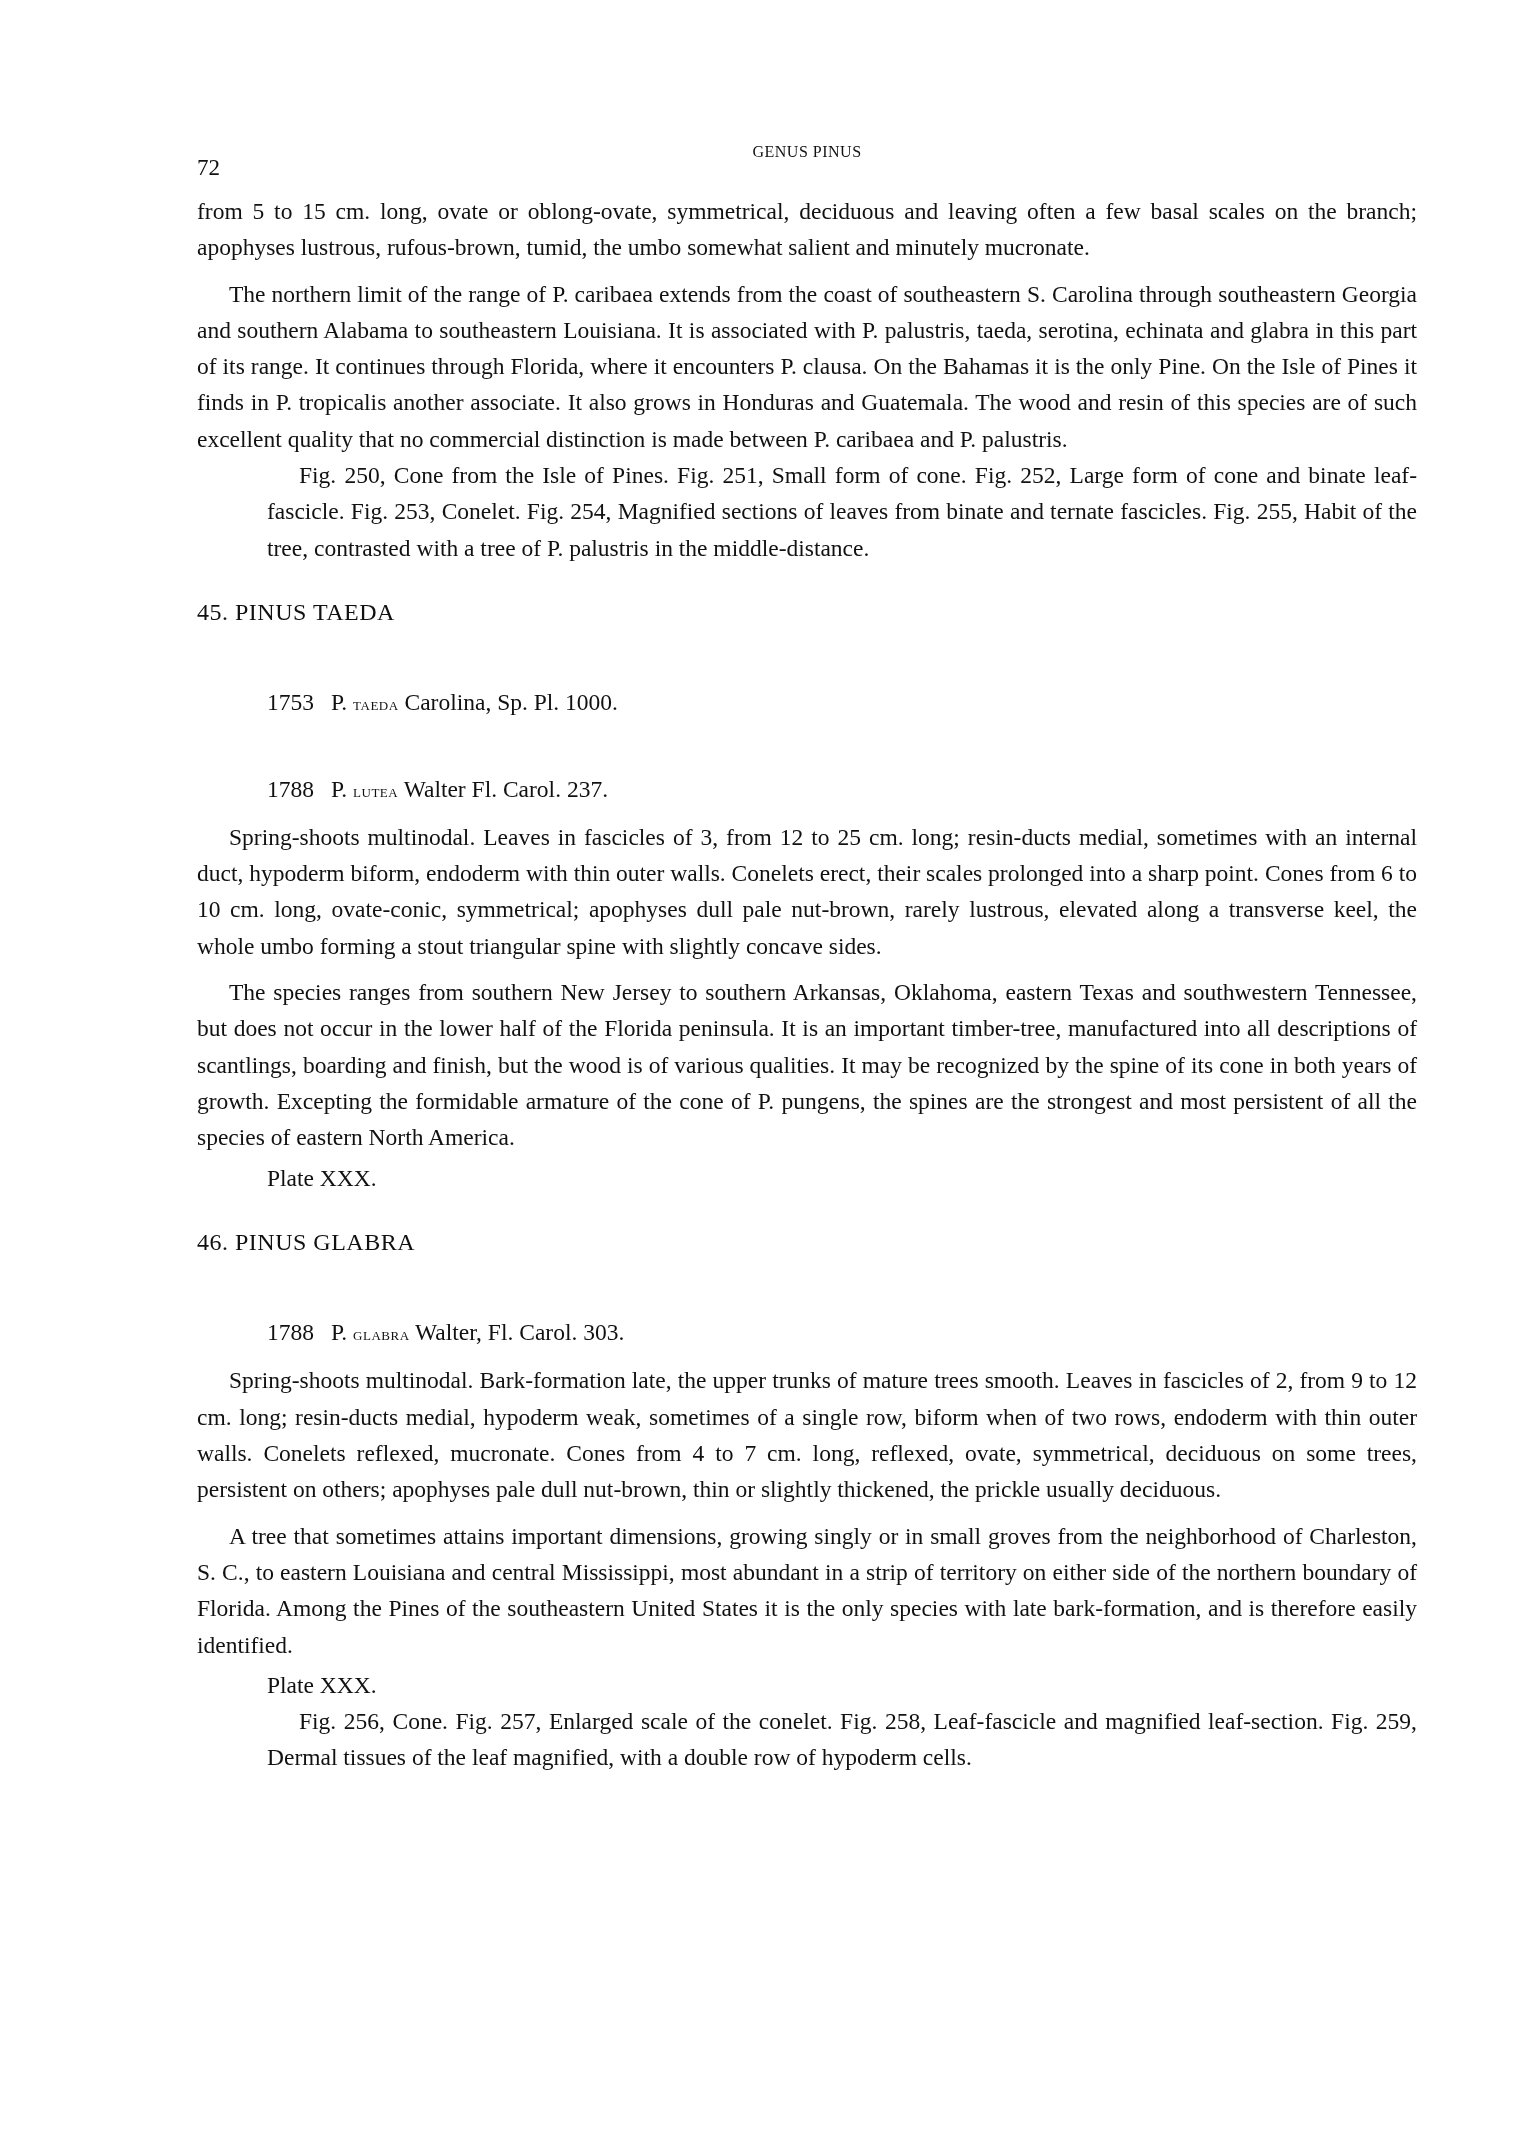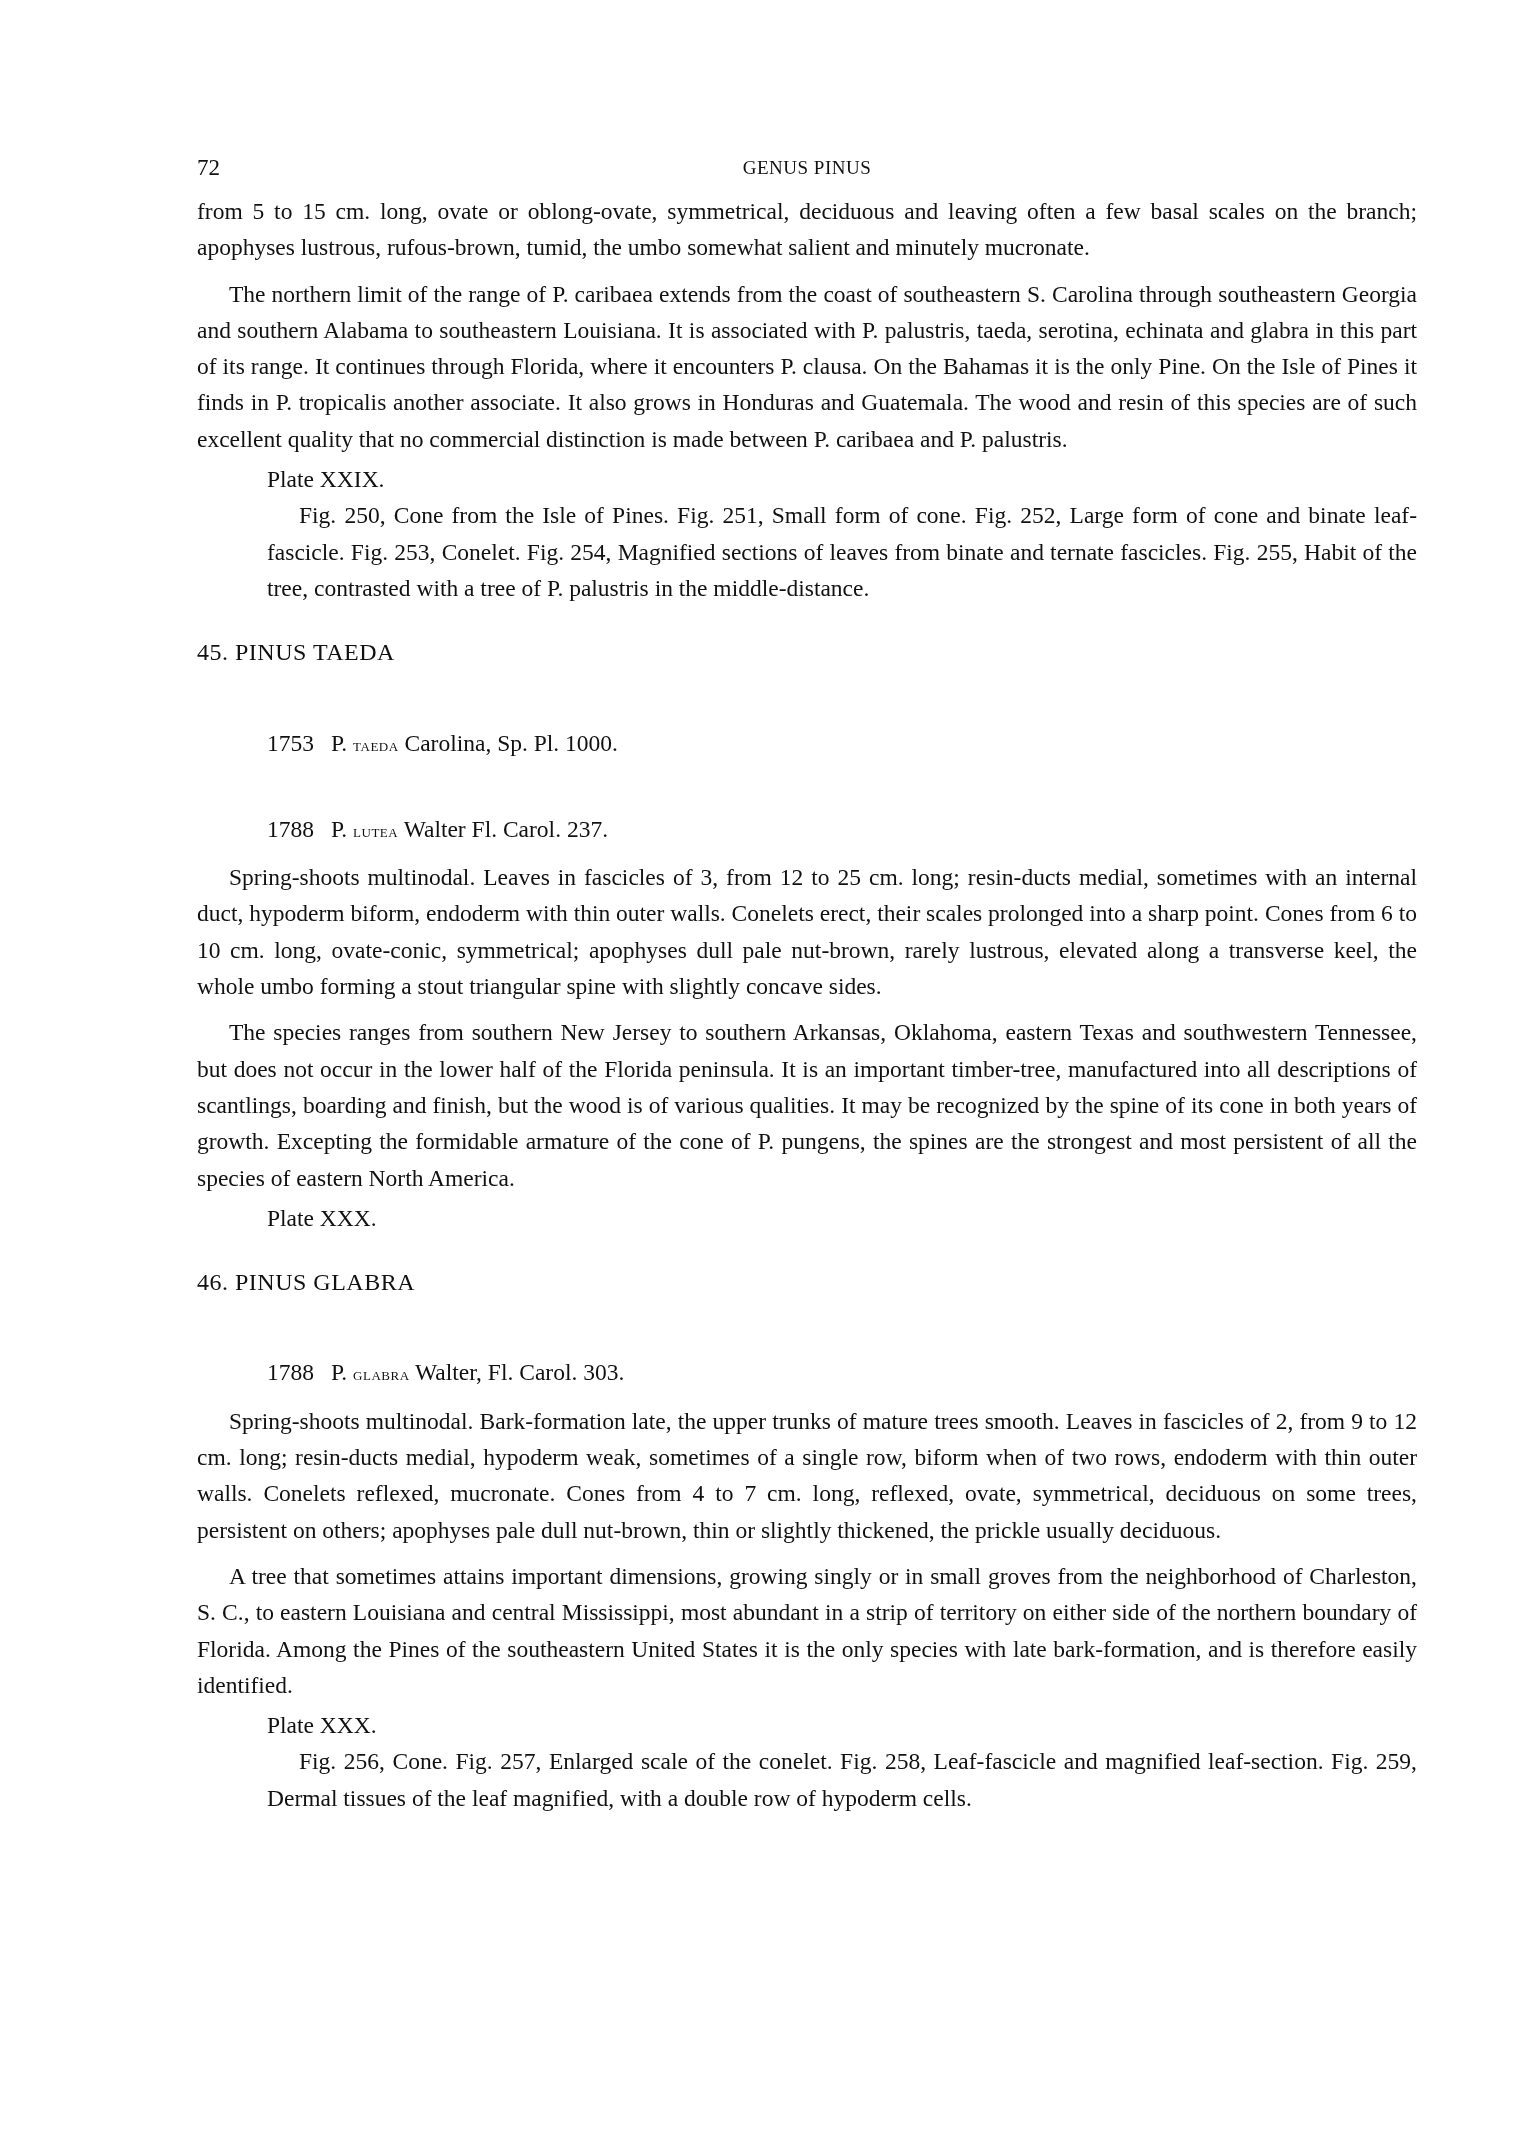--- a/index.html
+++ b/index.html
@@ -6,21 +6,21 @@
     body {
       width: 1526px; height: 2140px; position: relative; overflow: hidden;
       font-family: "Liberation Serif", "DejaVu Serif", serif;
       color: #111111;
     }
     .page { position: absolute; left: 197px; top: 0; width: 1220px; }
     .running-head {
       position: absolute; top: 143px; left: 0; width: 1220px; height: 30px;
     }
     .page-number { position: absolute; left: 0; top: 12px; font-size: 23px; }
-    .head-title { position: absolute; left: 0; width: 100%; text-align: center; top: 0; font-size: 19px; letter-spacing: 0.5px; margin-top: 14px; }
+    .head-title { position: absolute; left: 0; width: 100%; text-align: center; top: 0; font-size: 16px; letter-spacing: 0.5px; }
     .body-text {
       position: absolute; top: 193px; left: 0; width: 1220px;
       font-size: 23.5px; line-height: 36.3px; text-align: justify;
     }
     p { margin: 0; }
     .indent { text-indent: 32px; }
     .gap { margin-top: 10px; }
     .plate-title { margin-left: 70px; margin-top: 4px; }
     .plate-figs { margin-left: 70px; text-indent: 32px; }
     .section-heading { margin-top: 28px; margin-bottom: 6px; font-size: 24px; letter-spacing: 0.5px; }
@@ -37,21 +37,20 @@
     <span class="page-number">72</span>
     <span class="head-title">GENUS PINUS</span>
   </div>
 
   <div class="body-text">
 
     <p>from 5 to 15 cm. long, ovate or oblong-ovate, symmetrical, deciduous and leaving often a few basal scales on the branch; apophyses lustrous, rufous-brown, tumid, the umbo somewhat salient and minutely mucronate.</p>
 
     <p class="indent gap">The northern limit of the range of P. caribaea extends from the coast of southeastern S. Carolina through southeastern Georgia and southern Alabama to southeastern Louisiana. It is associated with P. palustris, taeda, serotina, echinata and glabra in this part of its range. It continues through Florida, where it encounters P. clausa. On the Bahamas it is the only Pine. On the Isle of Pines it finds in P. tropicalis another associate. It also grows in Honduras and Guatemala. The wood and resin of this species are of such excellent quality that no commercial distinction is made between P. caribaea and P. palustris.</p>
 
-    <p class="plate-title">Plate XXIX.</p>
     <p class="plate-figs">Fig. 250, Cone from the Isle of Pines. Fig. 251, Small form of cone. Fig. 252, Large form of cone and binate leaf-fascicle. Fig. 253, Conelet. Fig. 254, Magnified sections of leaves from binate and ternate fascicles. Fig. 255, Habit of the tree, contrasted with a tree of P. palustris in the middle-distance.</p>
 
     <p class="section-heading">45. PINUS TAEDA</p>
 
     <p class="synonym">
       <span class="syn-year">1753</span>
       <span>P.</span>
       <span class="sc">taeda</span>
       <span>Carolina, Sp. Pl. 1000.</span>
     </p>

